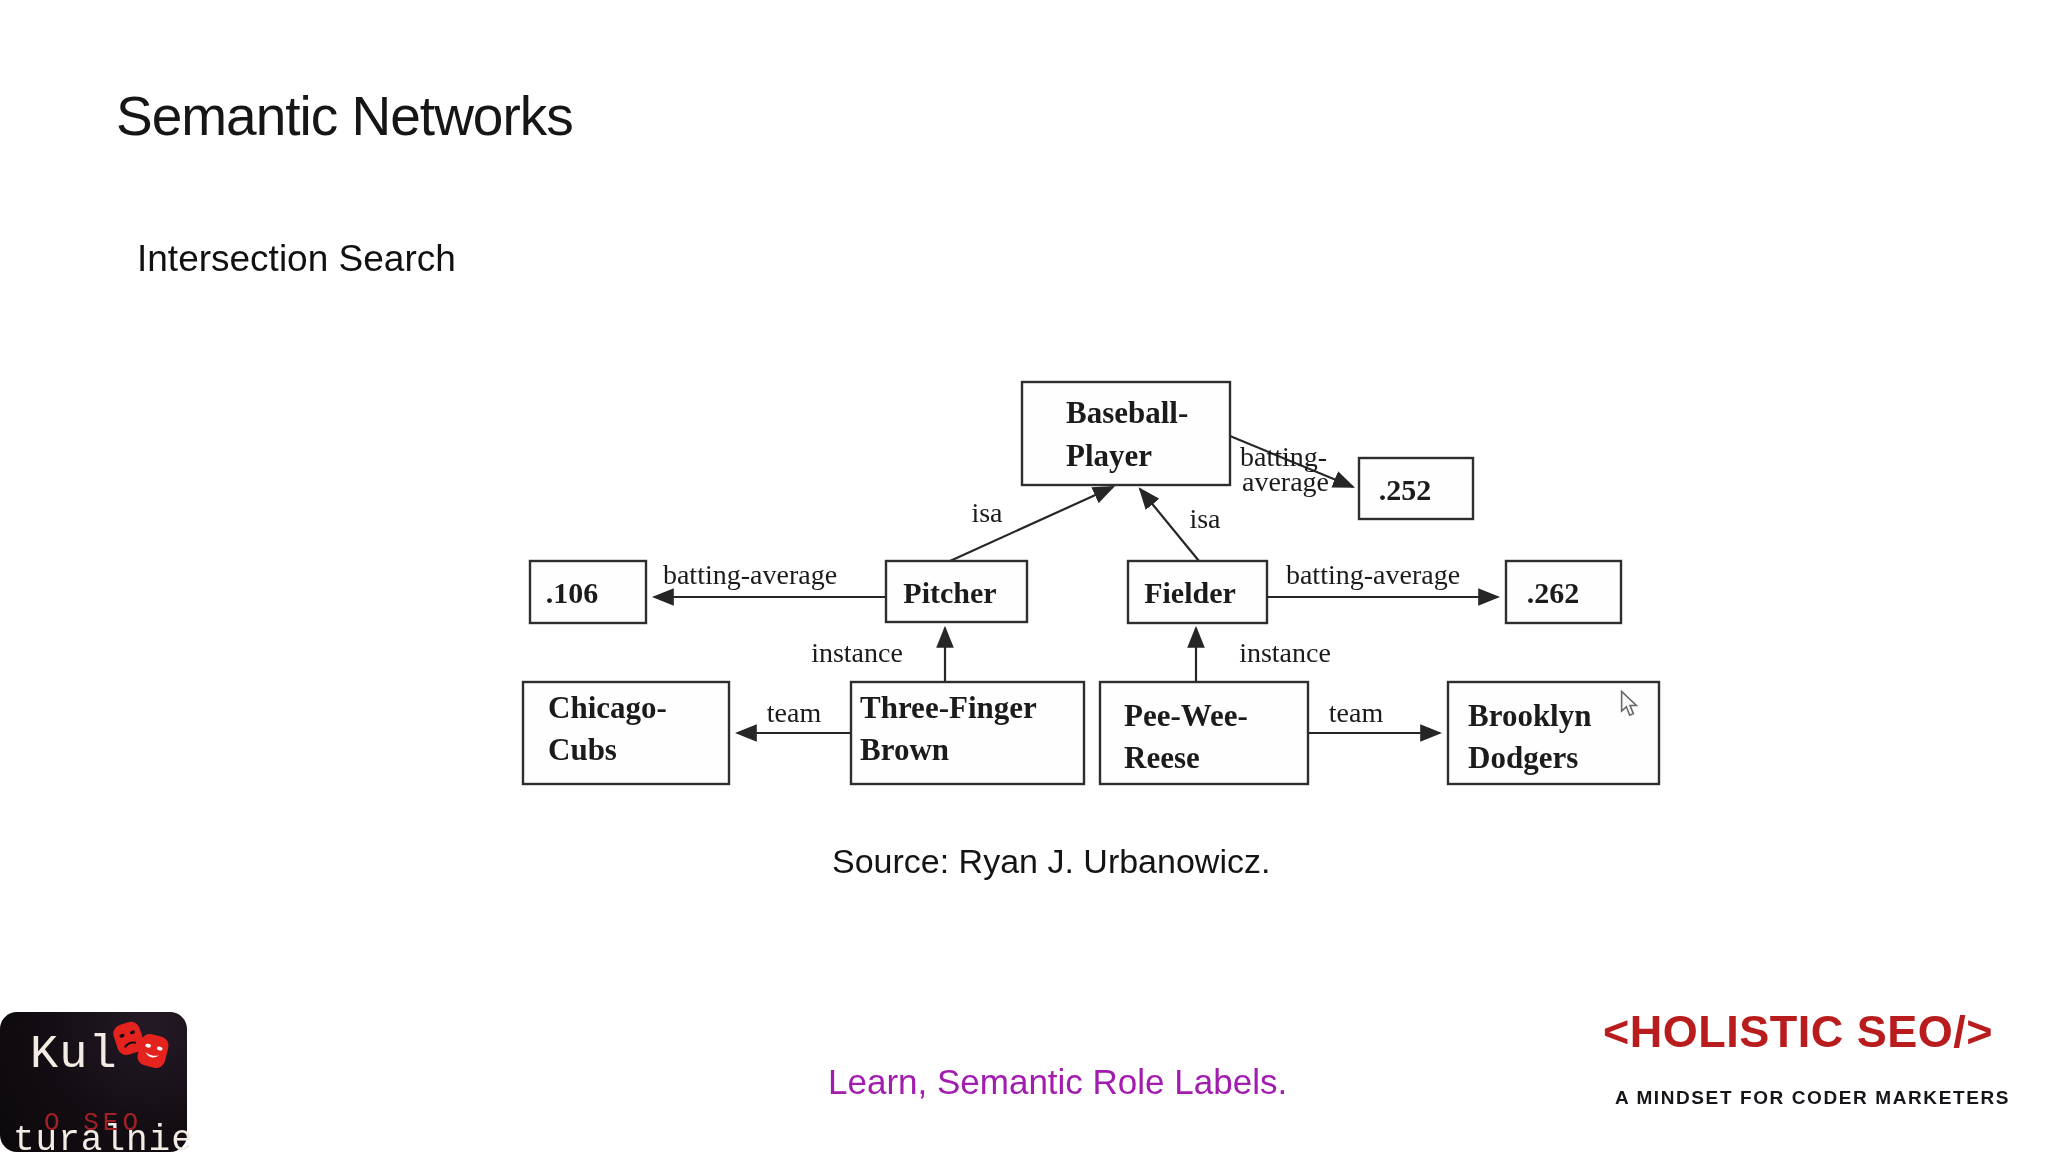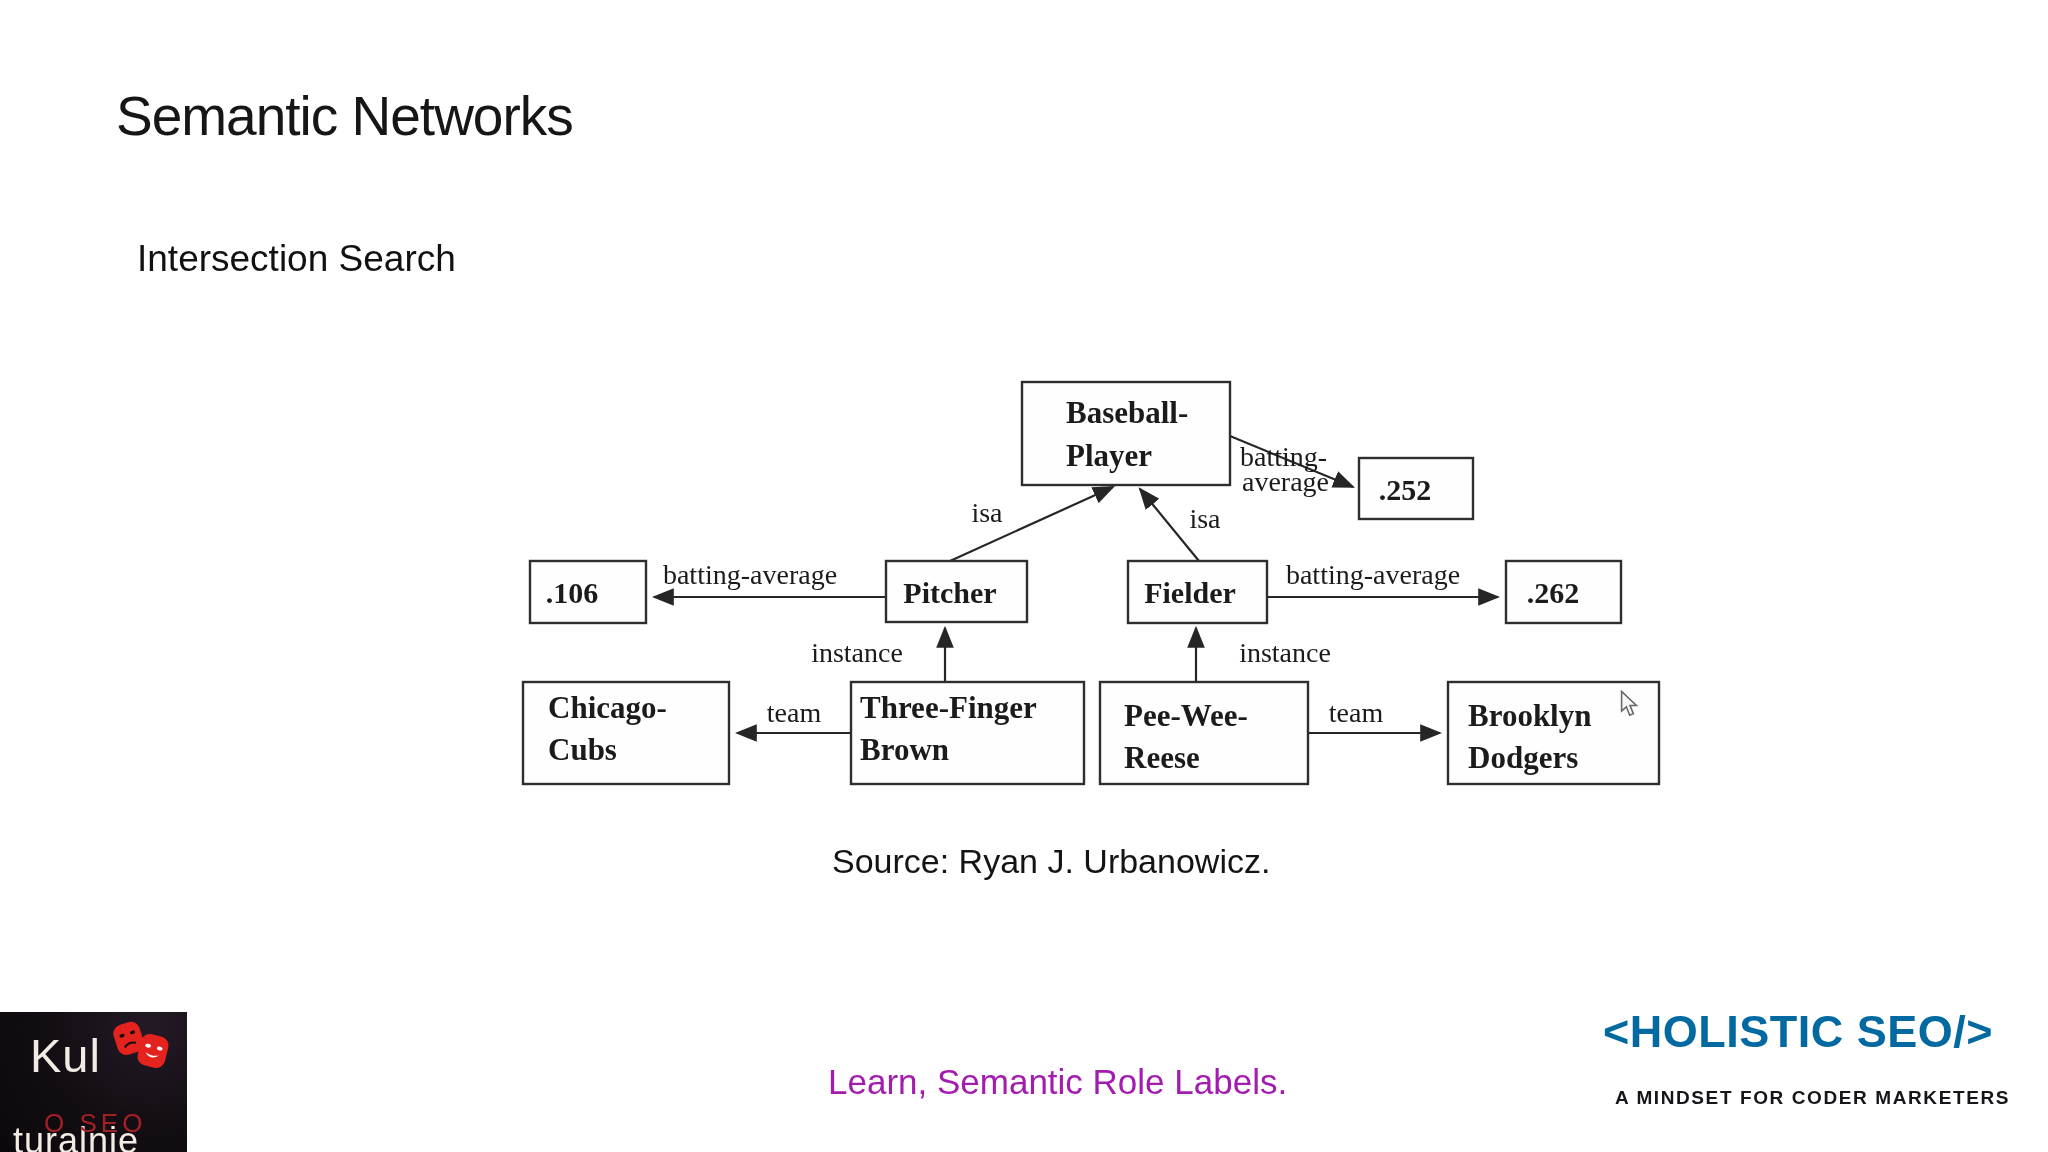--- a/index.html
+++ b/index.html
@@ -46,32 +46,33 @@
   }
   .footer-note{
     left:828px;top:1062px;
     font-size:35px;color:#a21caf;text-align:right;
   }
 
   
   .kult-logo{
     left:0;top:1012px;width:187px;height:140px;
     background:radial-gradient(circle at 80% 10%, #241a26 0%, #120d12 55%, #0b080b 100%);
-    font-family:Liberation Sans, sans-serif;
+    font-family:Liberation Mono, monospace;
+    border-radius:17px;
   }
   .kult-word-top{left:30px;top:16px;font-size:47px;color:#f3ece4;letter-spacing:1px;}
   .kult-word-bottom{left:13px;top:60px;font-size:36px;color:#f3ece4;letter-spacing:1px;margin-top:48px;}
   .kult-tagline{left:44px;top:96px;font-size:26px;color:#a32024;letter-spacing:4px;}
   .kult-masks{right:16px;top:8px;width:60px;height:52px;}
 
   
   .holistic-wordmark{
     left:1586px;top:1006px;width:424px;
     text-align:center;
-    font-size:45px;font-weight:800;color:#0369a1;
+    font-size:45px;font-weight:800;color:#b91c1c;
     letter-spacing:0.5px;white-space:nowrap;
   }
   .holistic-tagline{
     left:1586px;top:1087px;width:424px;
     text-align:right;
     font-size:19px;font-weight:700;color:#17141a;
     letter-spacing:1.6px;white-space:nowrap;
   }
 
   .mouse-cursor{left:1620px;top:690px;width:20px;height:28px;}

